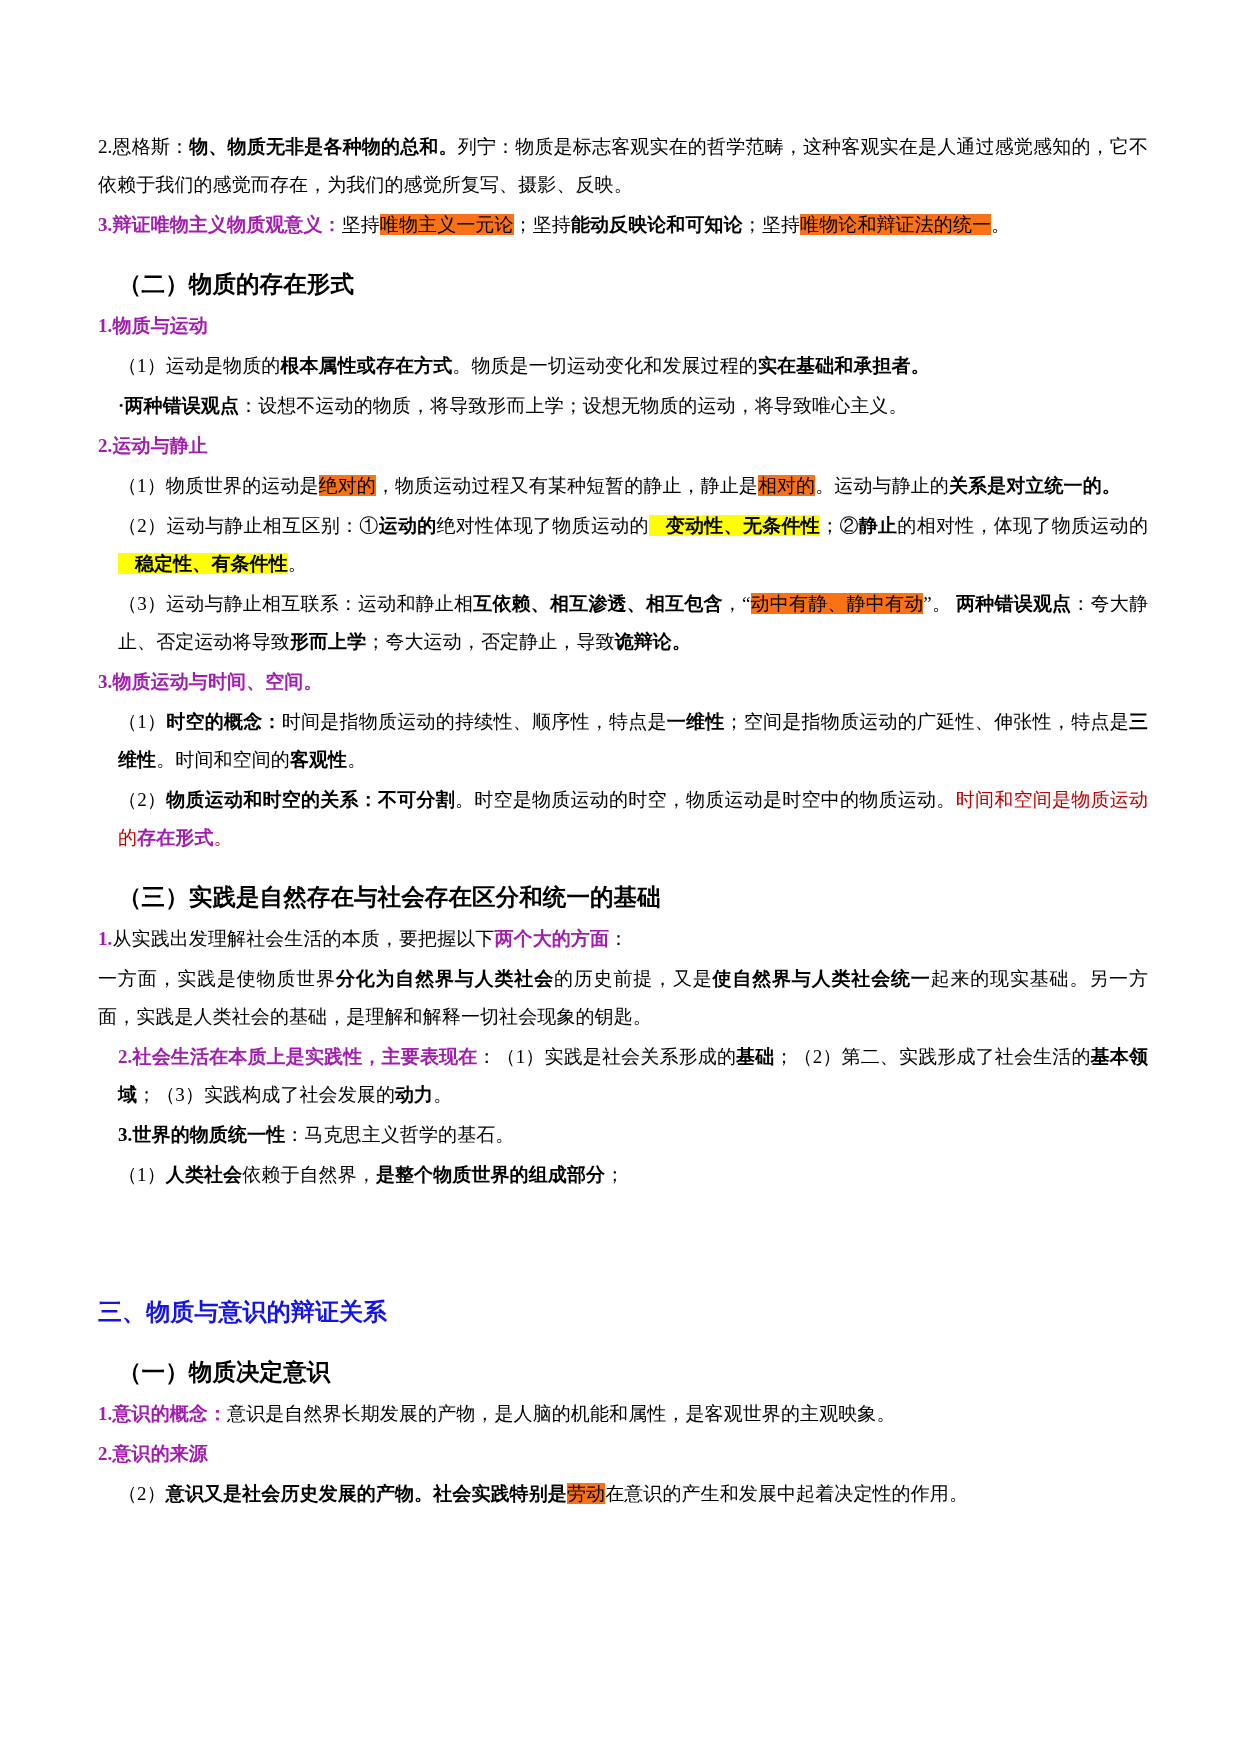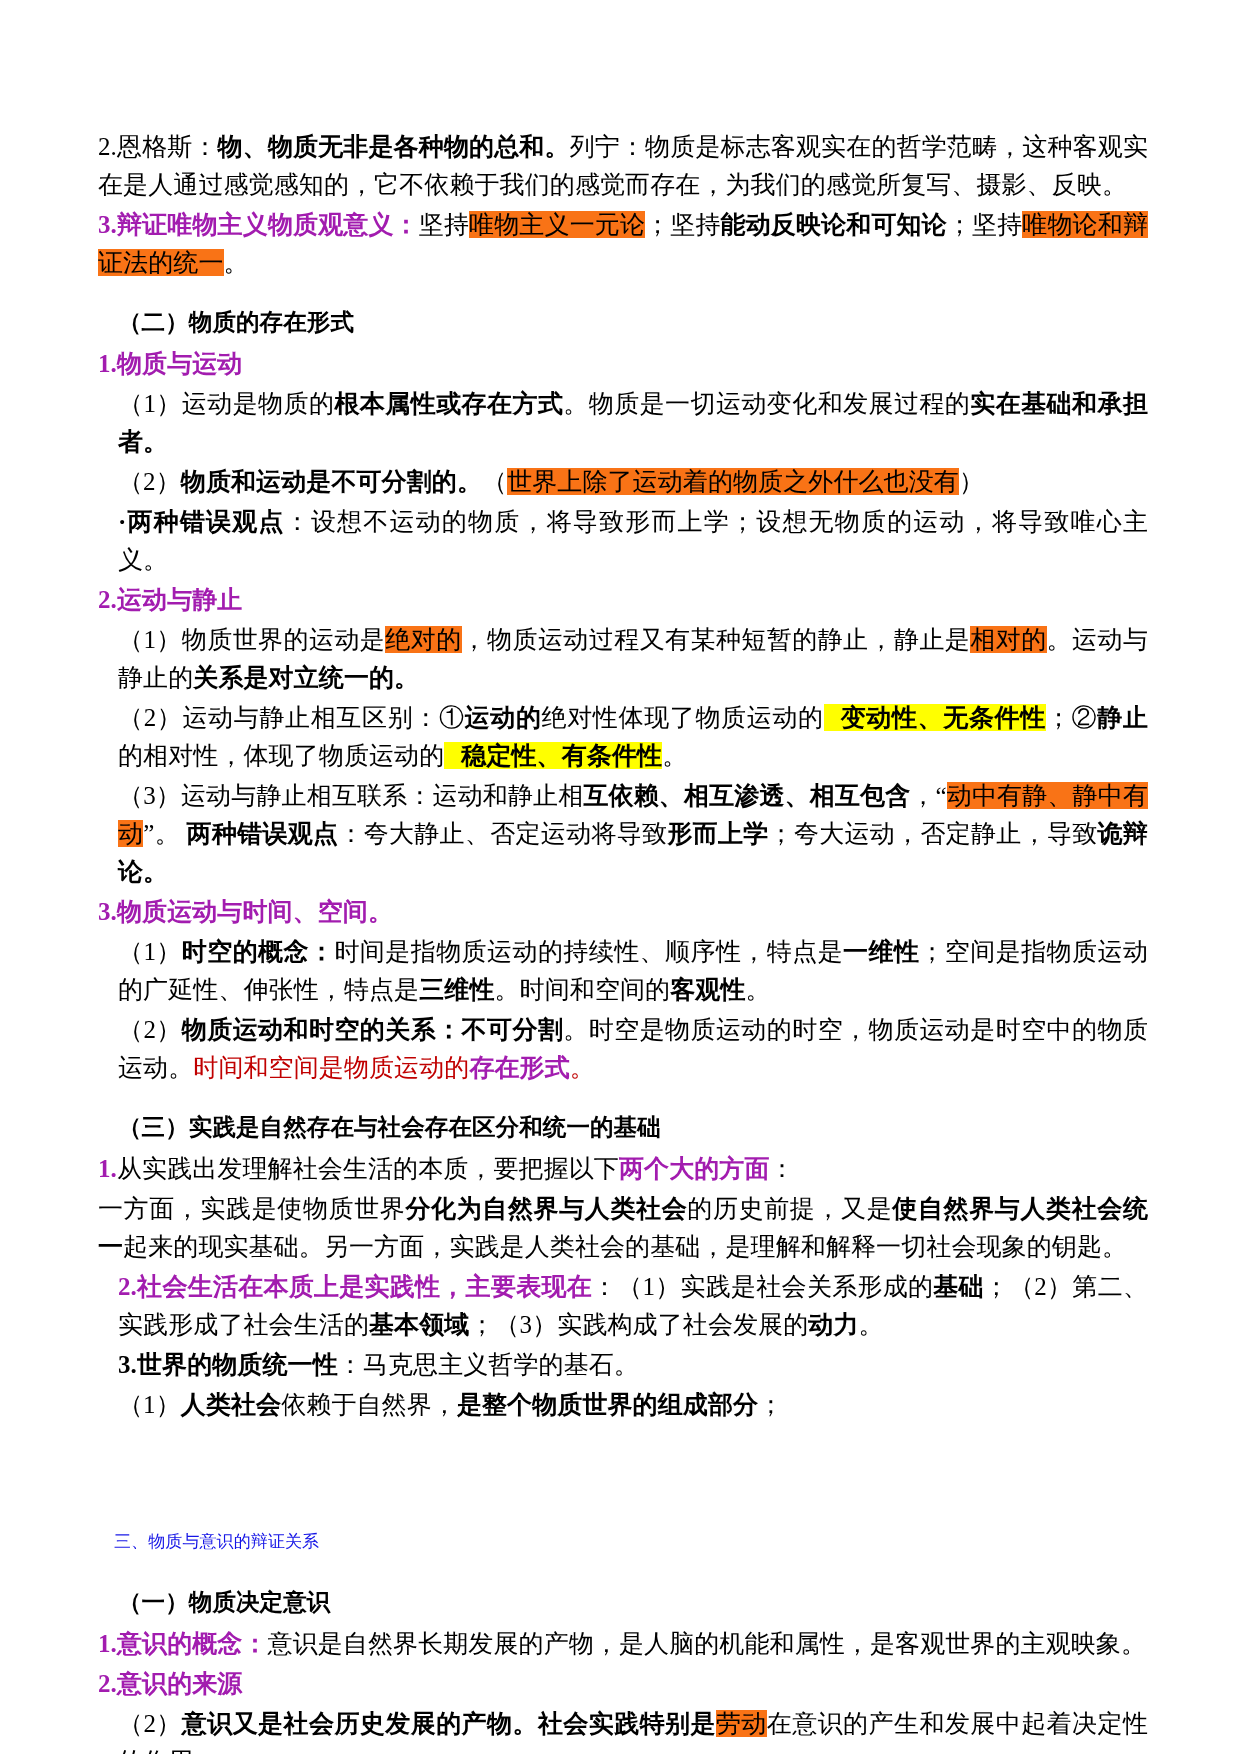--- a/index.html
+++ b/index.html
@@ -17,43 +17,43 @@
     position: relative;
     box-sizing: border-box;
     padding: 128px 92px 0 98px;
     overflow: hidden;
   }
   .doc { width: 1050px; }
 
   
   p {
     margin: 0 0 2px 0;
-    font-size: 25px;
+    font-size: 19px;
     line-height: 38px;
     color: #000000;
     text-align: justify;
     text-justify: inter-ideograph;
     letter-spacing: 0.1px;
   }
   .indent { text-indent: 0; padding-left: 20px; }
 
   
   .h-sec {            
     font-weight: bold;
     font-size: 23.5px;
     line-height: 41px;
     padding-left: 20px;
     margin: 20px 0 2px 0;
   }
   .h-blue {           
     color: #1414e6;
-    font-weight: normal;
-    font-size: 17px;
+    font-weight: bold;
+    font-size: 24px;
     line-height: 40px;
-    margin: 0 0 4px 16px;
+    margin: 0 0 4px 0;
   }
 
   
   b { font-weight: bold; }
   .red   { color: #c00000; }
   .redb  { color: #a21caf; font-weight: bold; }
   .hl    { background: #f97316; }
   .hlb   { background: #ffff00; font-weight: bold; padding-left: 17px; }
 
   .spacer-lg { height: 96px; }
@@ -67,21 +67,20 @@
     <p><span>2.</span><span>恩格斯：</span><b>物、物质无非是各种物的总和。</b><span>列宁：物质是标志客观实在的哲学范畴，这种客观实在是人通过感觉感知的，它不依赖于我们的感觉而存在，为我们的感觉所复写、摄影、反映。</span></p>
 
     <p><span class="redb">3.辩证唯物主义物质观意义：</span><span>坚持</span><span class="hl">唯物主义一元论</span><span>；坚持</span><b>能动反映论和可知论</b><span>；坚持</span><span class="hl">唯物论和辩证法的统一</span><span>。</span></p>
 
     <p class="h-sec">（二）物质的存在形式</p>
 
     <p class="redb">1.物质与运动</p>
 
     <p class="indent"><span>（1）运动是物质的</span><b>根本属性或存在方式</b><span>。物质是一切运动变化和发展过程的</span><b>实在基础和承担者。</b></p>
 
-    <p class="indent"><span>（2）</span><b>物质和运动是不可分割的。</b><span>（</span><span class="hl">世界上除了运动着的物质之外什么也没有</span><span>）</span></p>
 
     <p class="indent"><b>·两种错误观点</b><span>：设想不运动的物质，将导致形而上学；设想无物质的运动，将导致唯心主义。</span></p>
 
     <p class="redb">2.运动与静止</p>
 
     <p class="indent"><span>（1）物质世界的运动是</span><span class="hl">绝对的</span><span>，物质运动过程又有某种短暂的静止，静止是</span><span class="hl">相对的</span><span>。运动与静止的</span><b>关系是对立统一的。</b></p>
 
     <p class="indent"><span>（2）运动与静止相互区别：①</span><b>运动的</b><span>绝对性体现了物质运动的</span><span class="hlb">变动性、无条件性</span><span>；②</span><b>静止</b><span>的相对性，体现了物质运动的</span><span class="hlb">稳定性、有条件性</span><span>。</span></p>
 
     <p class="indent"><span>（3）运动与静止相互联系：运动和静止相</span><b>互依赖、相互渗透、相互包含</b><span>，“</span><span class="hl">动中有静、静中有动</span><span>”。 </span><b>两种错误观点</b><span>：夸大静止、否定运动将导致</span><b>形而上学</b><span>；夸大运动，否定静止，导致</span><b>诡辩论。</b></p>

